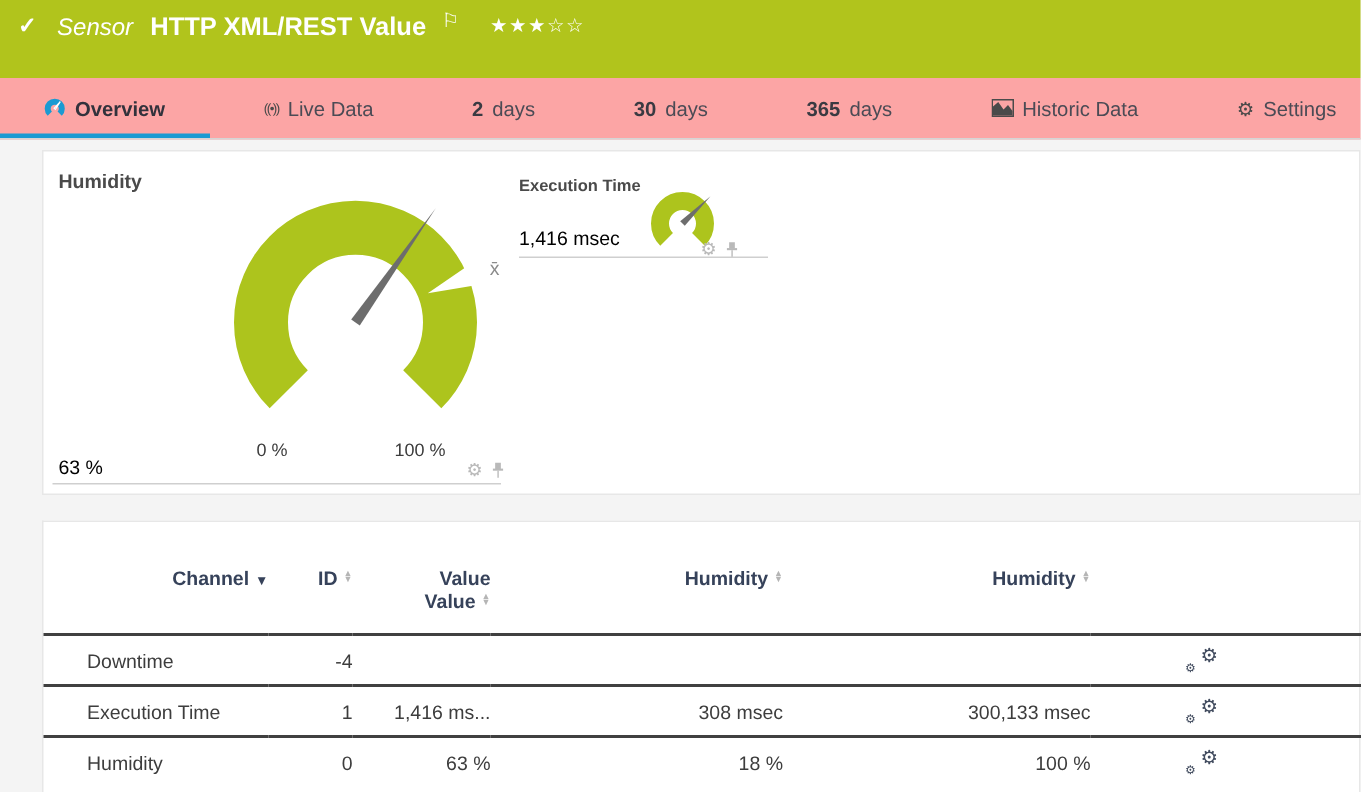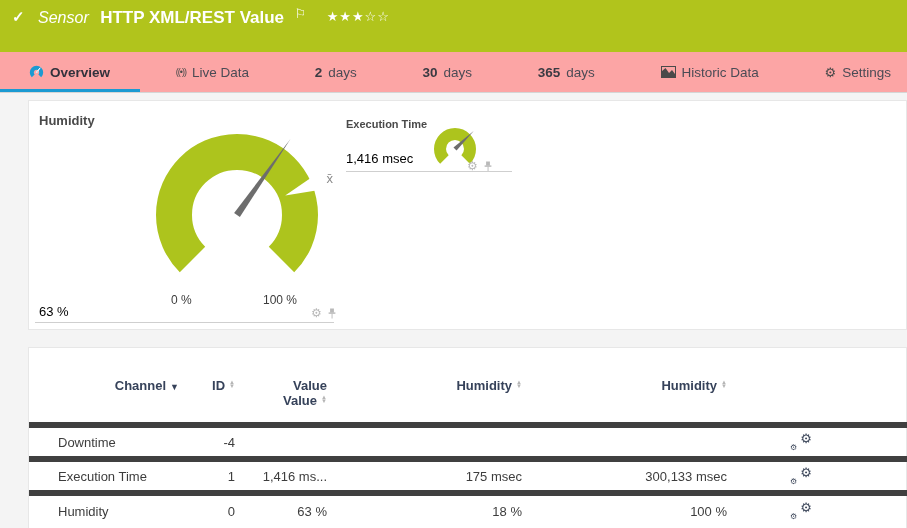--- a/index.html
+++ b/index.html
@@ -42,21 +42,21 @@
   .footer-line  { position:absolute; border-bottom:1px solid #cfcfcf; }
   .widget-icons { position:absolute; display:flex; gap:5px; align-items:center; cursor:pointer; }
   .widget-icons .gear { font-size:12px; color:#b9b9b9; line-height:1; }
 
   
   table.channels { position:absolute; left:0; top:30px; border-collapse:collapse; width:879px;
                    font-size:13px; color:#3d3d3d; table-layout:fixed; }
   .channels th { color:#36425a; font-size:13px; font-weight:bold; text-align:right;
                  vertical-align:top; padding:0 0 14px 0; }
   .channels th.c-channel { text-align:right; padding-left:29px; }
-  .channels td { border-top:6px solid #404040; height:34px; text-align:right; padding:0; }
+  .channels td { border-top:2px solid #404040; height:34px; text-align:right; padding:0; }
   .channels td.c-channel { text-align:left; padding-left:29px; }
   .channels .c-channel { width:150px; }
   .channels .c-id      { width:56px; }
   .channels .c-last    { width:92px; }
   .channels .c-min     { width:195px; }
   .channels .c-max     { width:205px; }
   .channels .c-gear    { width:auto; text-align:left; padding-left:63px; }
   .sort { display:inline-block; vertical-align:2px; margin-left:4px; cursor:pointer; }
   .sort i { display:block; font-style:normal; font-size:6px; line-height:4px; color:#b5b5b5; }
   .sort-active { color:#36425a; font-size:9px; margin-left:4px; cursor:pointer; }
@@ -198,21 +198,21 @@
         <td class="c-id" data-interactable="false">-4</td>
         <td class="c-last" data-interactable="false"></td>
         <td class="c-min" data-interactable="false"></td>
         <td class="c-max" data-interactable="false"></td>
         <td class="c-gear"><span class="row-gears" data-interactable="true"><span class="g1">⚙</span><span class="g2">⚙</span></span></td>
       </tr>
       <tr data-interactable="true">
         <td class="c-channel" data-interactable="false">Execution Time</td>
         <td class="c-id" data-interactable="false">1</td>
         <td class="c-last" data-interactable="false">1,416 ms...</td>
-        <td class="c-min" data-interactable="false">175 msec</td>
+        <td class="c-min" data-interactable="false">308 msec</td>
         <td class="c-max" data-interactable="false">300,133 msec</td>
         <td class="c-gear"><span class="row-gears" data-interactable="true"><span class="g1">⚙</span><span class="g2">⚙</span></span></td>
       </tr>
       <tr data-interactable="true">
         <td class="c-channel" data-interactable="false">Humidity</td>
         <td class="c-id" data-interactable="false">0</td>
         <td class="c-last" data-interactable="false">63 %</td>
         <td class="c-min" data-interactable="false">18 %</td>
         <td class="c-max" data-interactable="false">100 %</td>
         <td class="c-gear"><span class="row-gears" data-interactable="true"><span class="g1">⚙</span><span class="g2">⚙</span></span></td>

